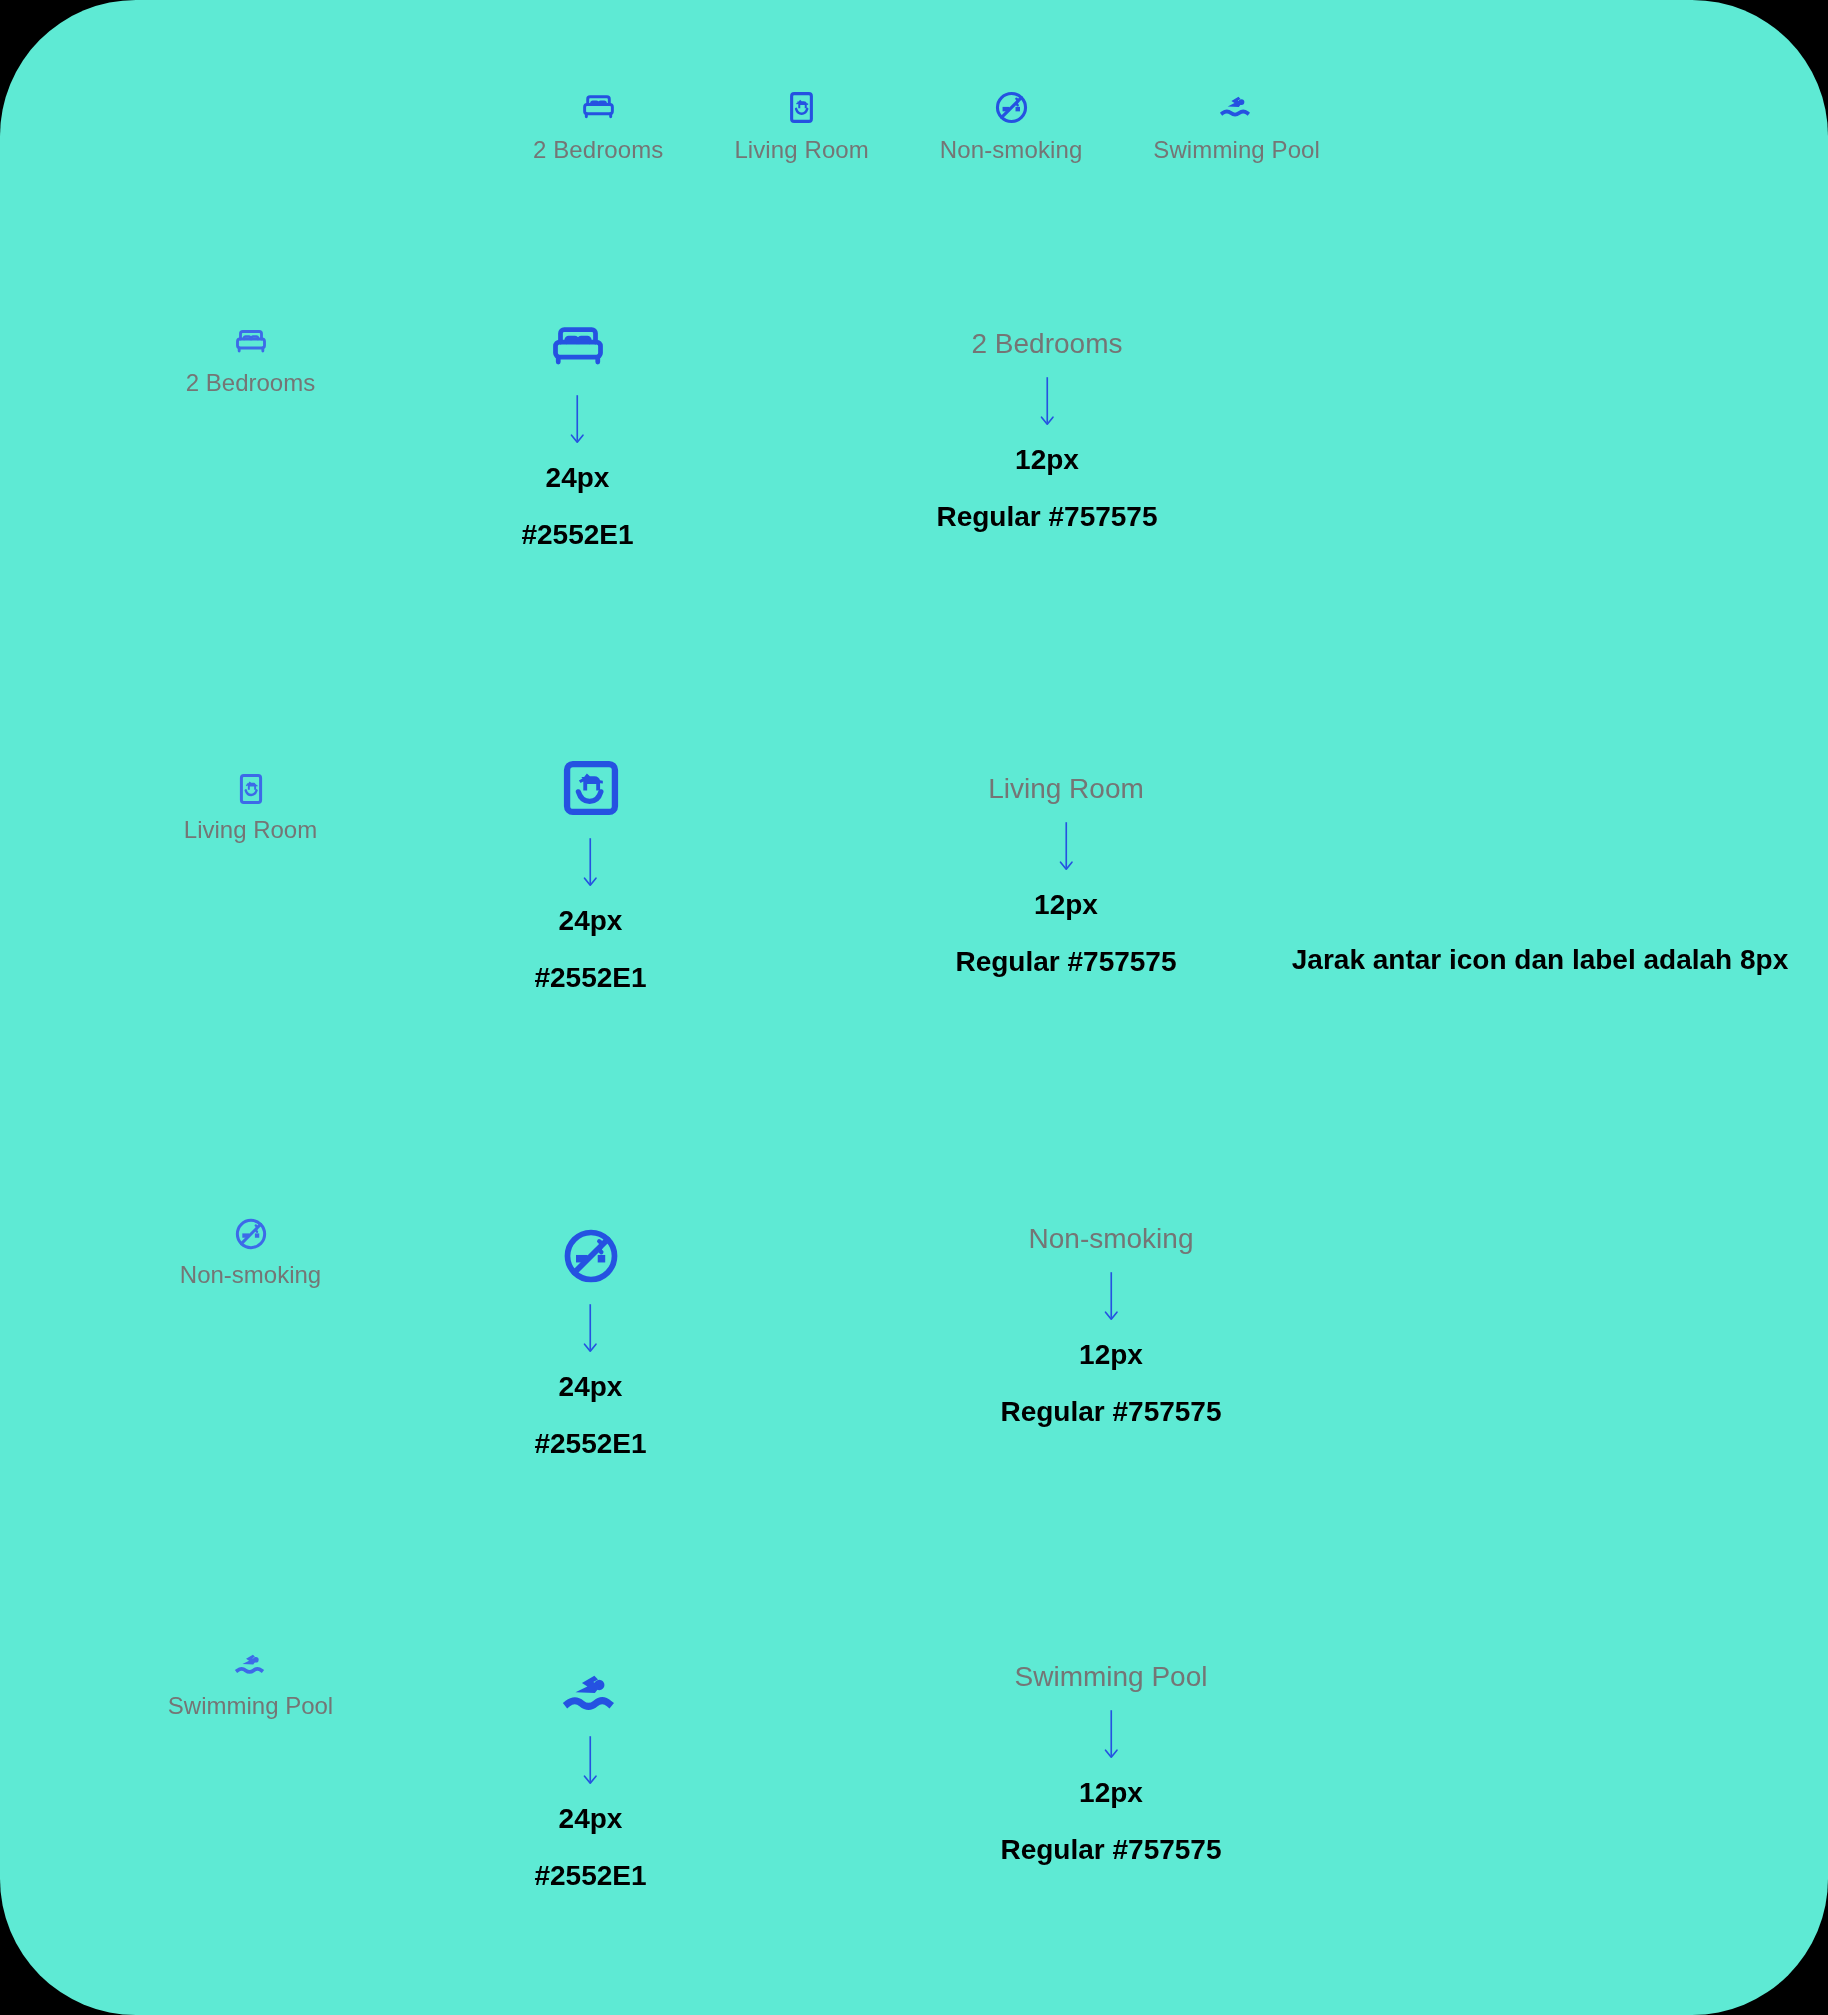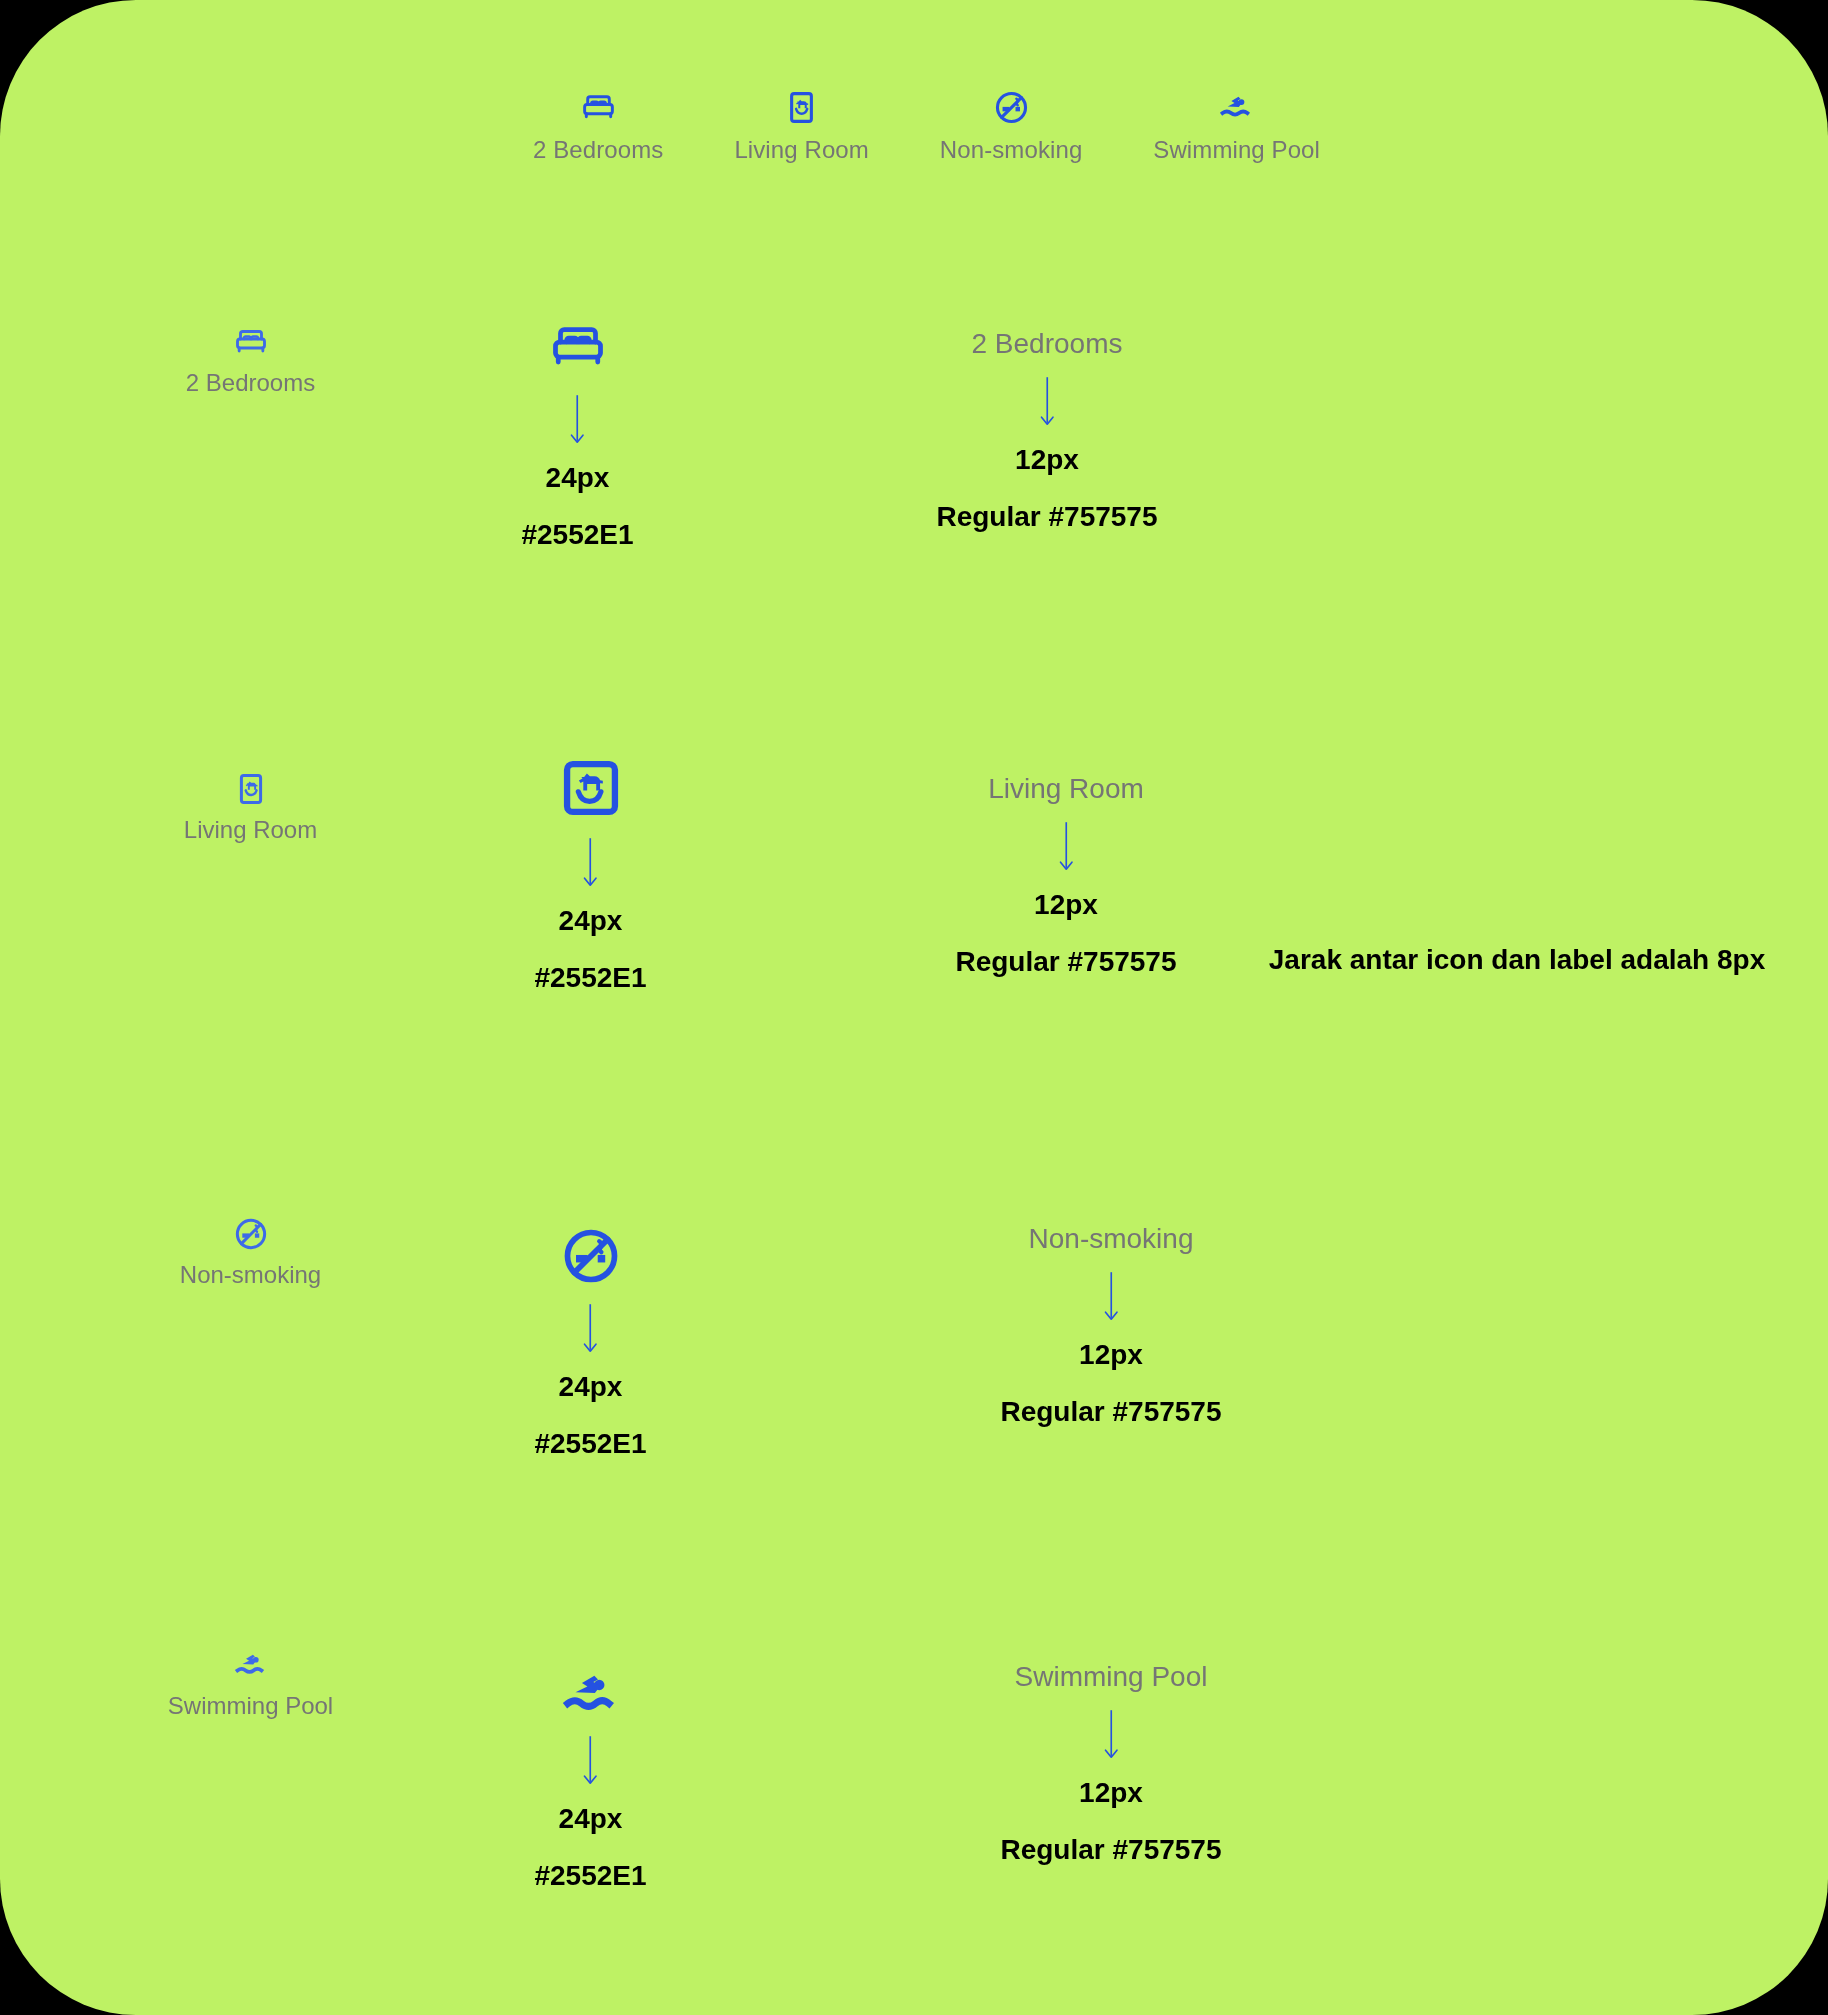--- a/index.html
+++ b/index.html
@@ -10,21 +10,21 @@
     background: #000000;
     font-family: "Liberation Sans", sans-serif;
     overflow: hidden;
   }
 
   .card {
     position: absolute;
     left: 0; top: 0;
     width: 1828px;
     height: 2015px;
-    background: #bef264;
+    background: #5eead4;
     border-radius: 136px;
     overflow: hidden;
   }
 
   
   .top-strip {
     position: absolute;
     left: 533px;
     top: 89px;
     width: 787px;
@@ -102,20 +102,21 @@
   }
 
   
   .side-note {
     position: absolute;
     font-size: 28px;
     font-weight: bold;
     color: #000;
     text-align: center;
     line-height: 1.45;
+    margin-left: 23px;
   }
 </style>
 </head>
 <body>
 
 <div class="card">
 
   <div class="top-strip">
 
     <div class="spec">

